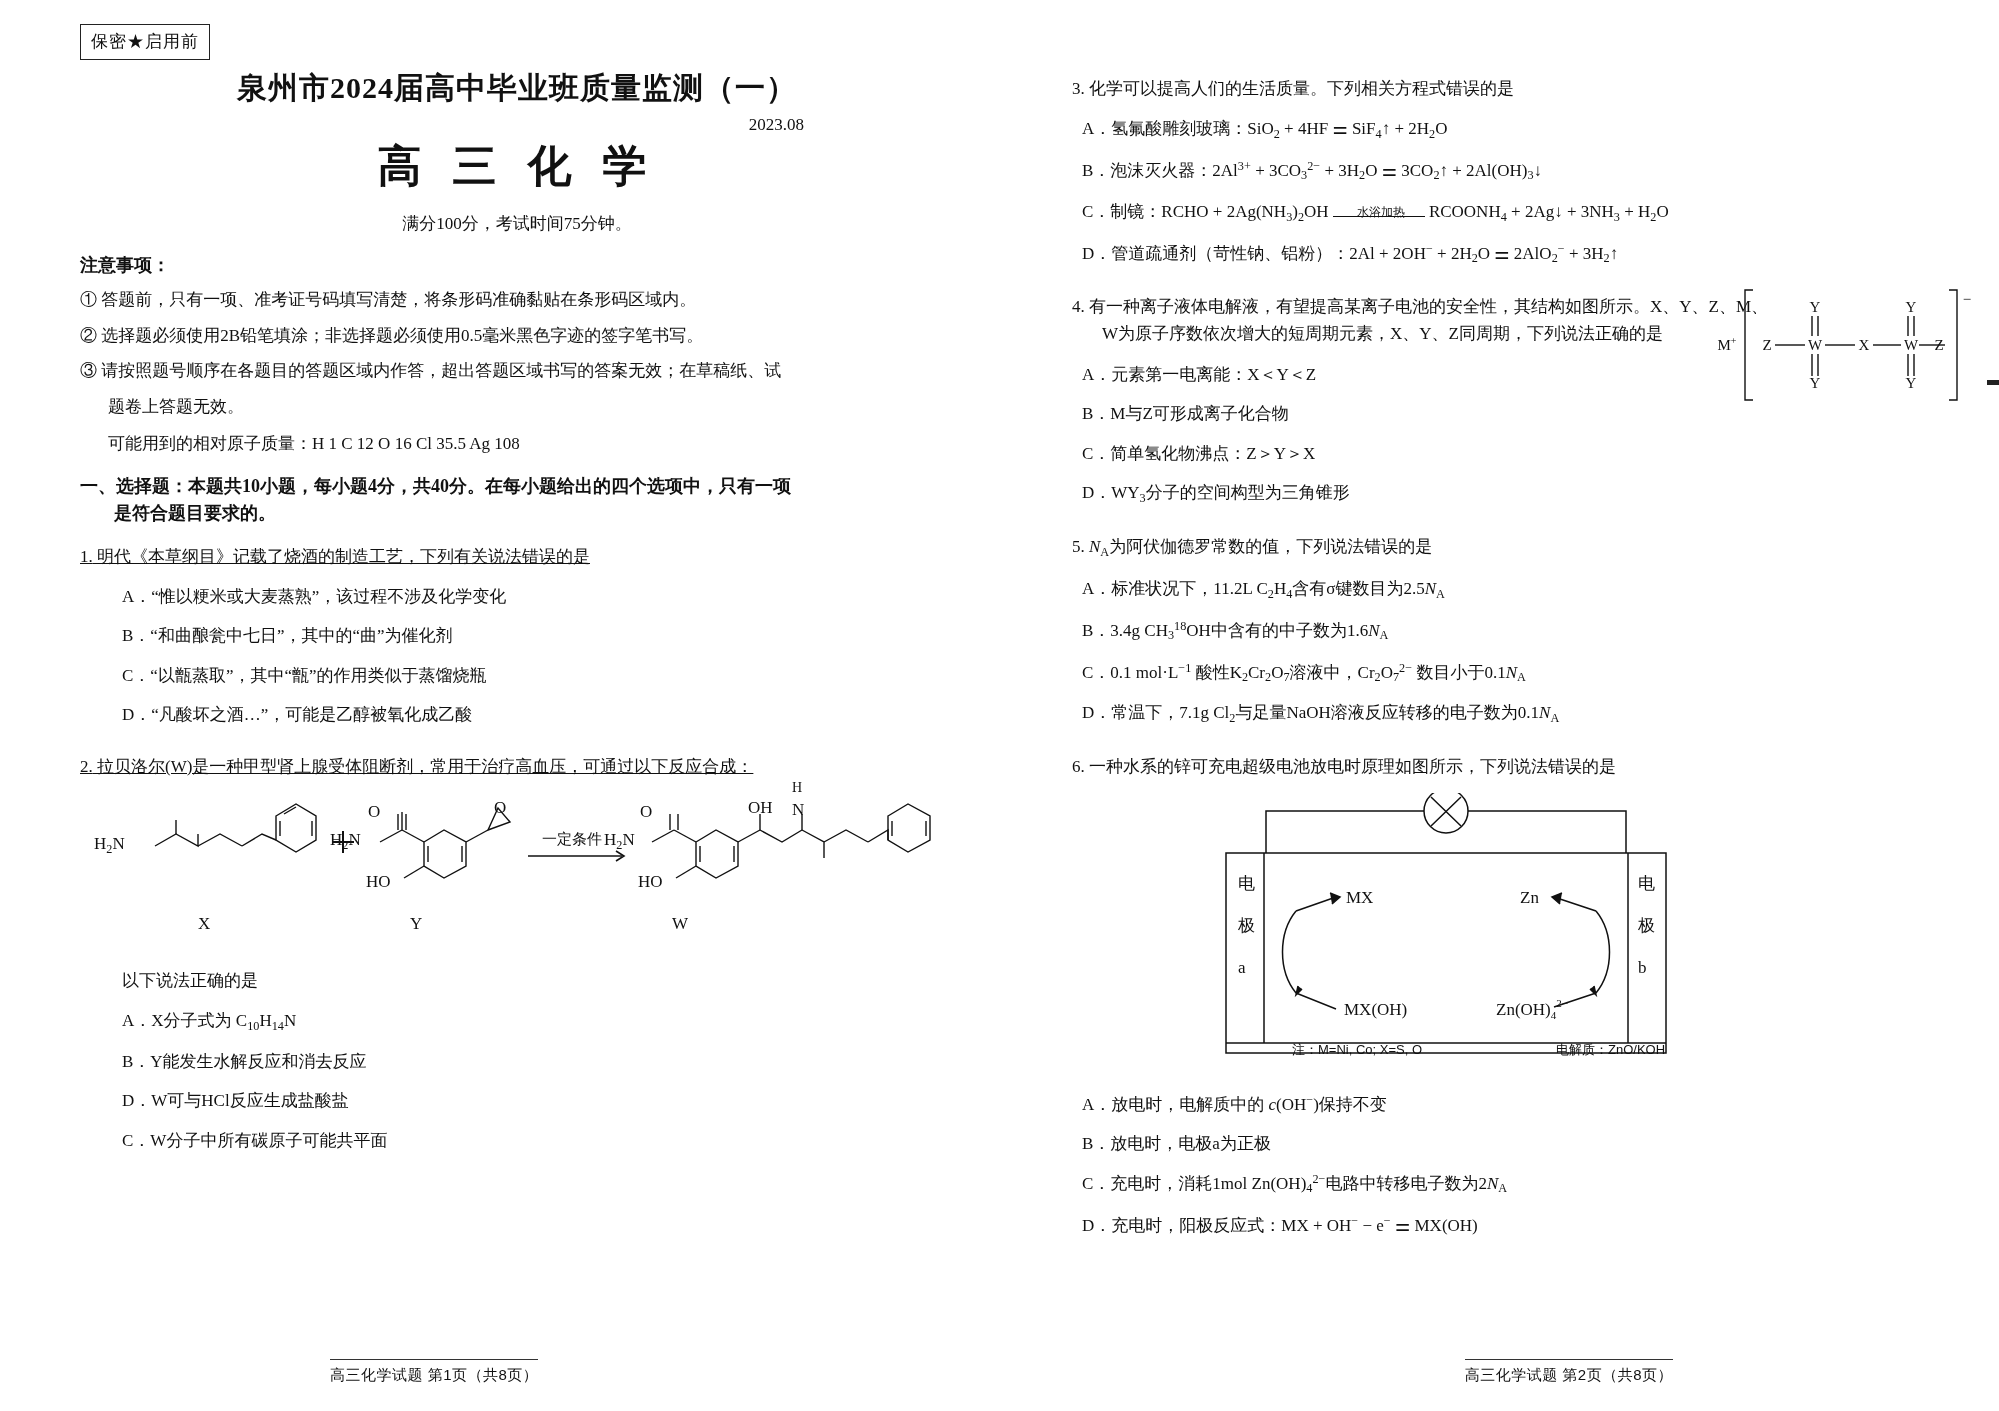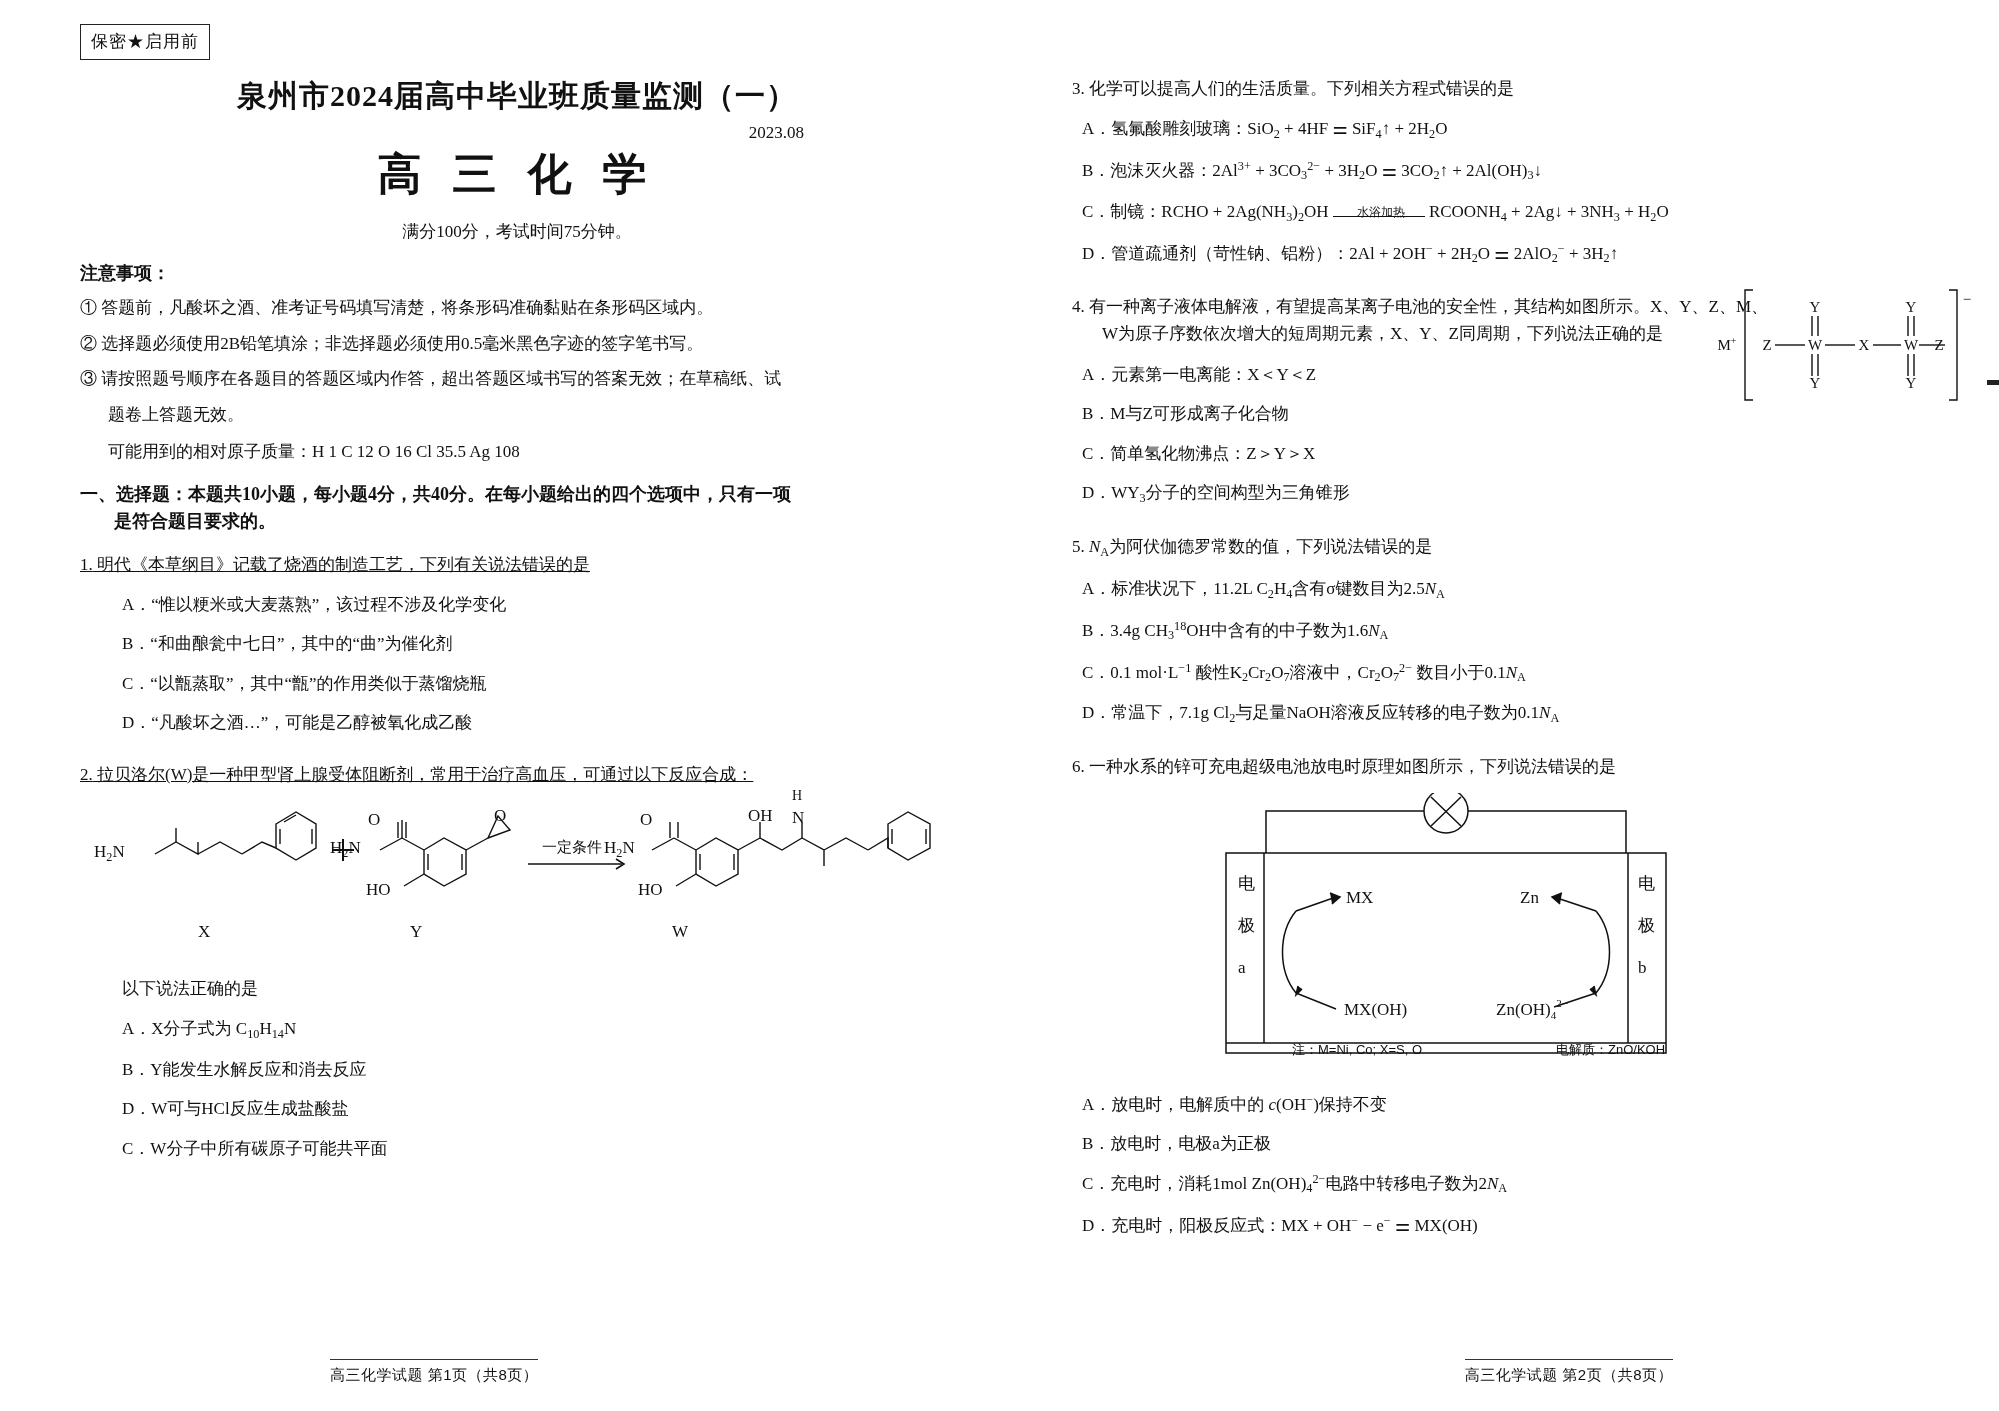--- a/index.html
+++ b/index.html
@@ -30,21 +30,21 @@
     padding:5px 10px 6px;
     font-size:17px;
     letter-spacing:1px;
     font-family:"Liberation Sans", sans-serif;
     margin-left:0px;
   }
   .title-main{
     text-align:center;
     font-size:30px;
     font-weight:bold;
-    margin-top:16px;
+    margin-top:8px;
     letter-spacing:1px;
   }
   .date-line{
     text-align:right;
     font-size:17px;
     margin-top:6px;
     padding-right:150px;
   }
   .title-sub{
     text-align:center;
@@ -161,21 +161,21 @@
   <div class="col col-left">
 
     <div class="secret-box">保密★启用前</div>
 
     <div class="title-main">泉州市2024届高中毕业班质量监测（一）</div>
     <div class="date-line">2023.08</div>
     <div class="title-sub">高 三 化 学</div>
     <div class="score-line">满分100分，考试时间75分钟。</div>
 
     <div class="notice-head">注意事项：</div>
-    <div class="notice-item">① 答题前，凡酸坏之酒、准考证号码填写清楚，将条形码准确黏贴在条形码区域内。</div>
+    <div class="notice-item">① 答题前，只有一项、准考证号码填写清楚，将条形码准确黏贴在条形码区域内。</div>
     <div class="notice-item">② 选择题必须使用2B铅笔填涂；非选择题必须使用0.5毫米黑色字迹的签字笔书写。</div>
     <div class="notice-item">③ 请按照题号顺序在各题目的答题区域内作答，超出答题区域书写的答案无效；在草稿纸、试</div>
     <div class="notice-item indent">题卷上答题无效。</div>
     <div class="mass-line">可能用到的相对原子质量：H 1    C 12    O 16    Cl 35.5    Ag 108</div>
 
     <div class="section-head">
       <span>一、选择题：本题共10小题，每小题4分，共40分。在每小题给出的四个选项中，只有一项</span>
       <span class="cont">是符合题目要求的。</span>
     </div>
 

